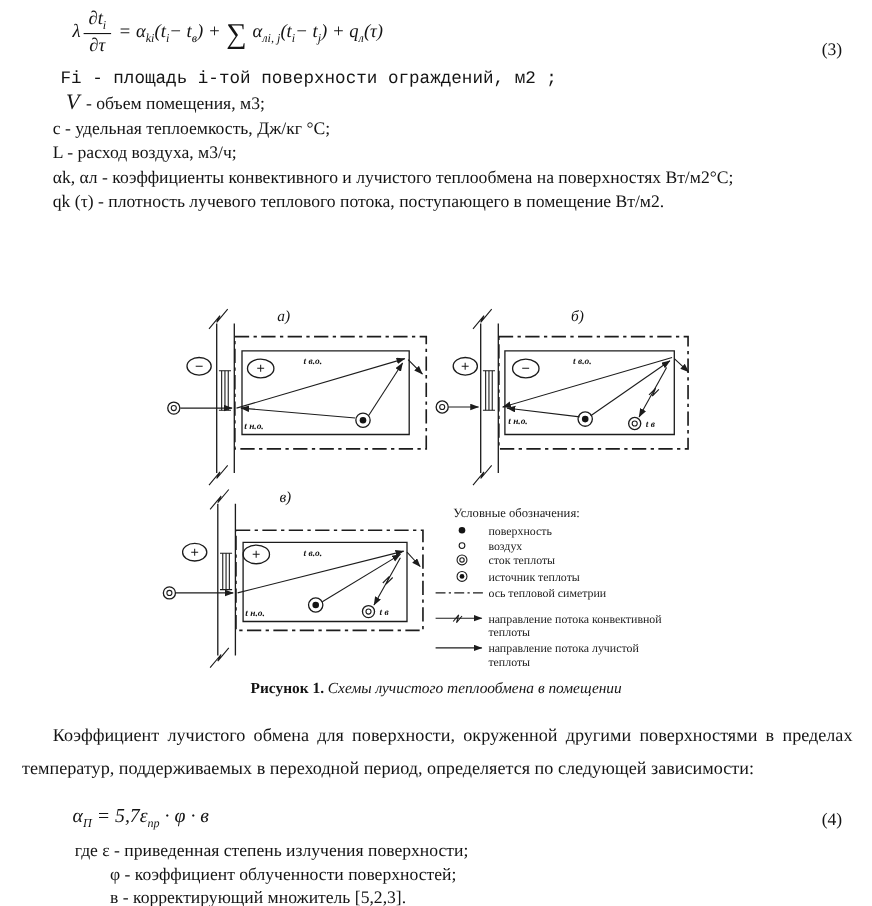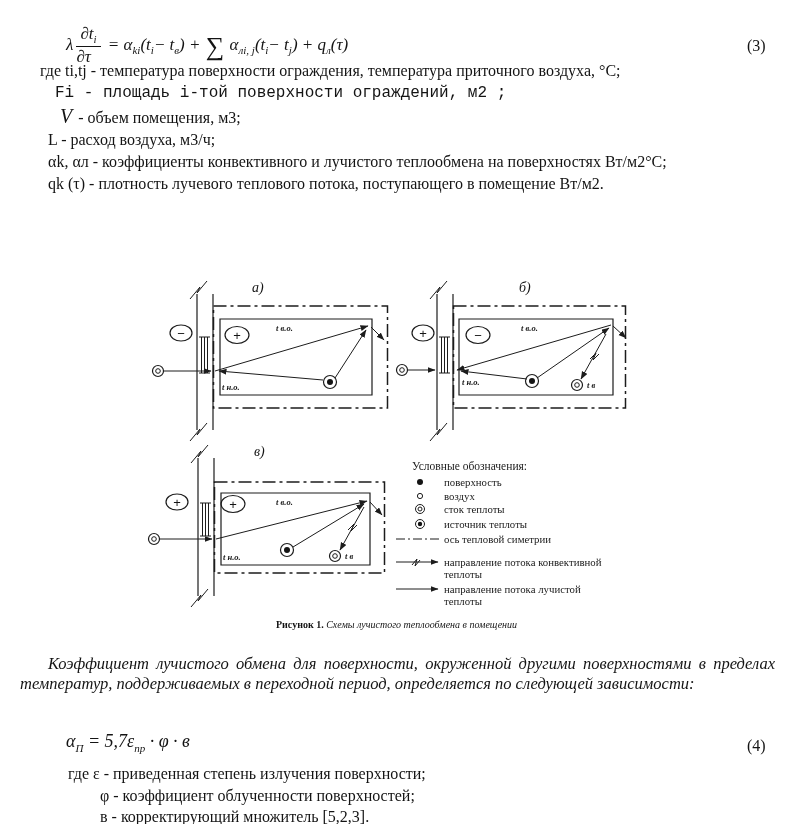--- a/index.html
+++ b/index.html
@@ -5,21 +5,21 @@
   html,body { margin:0; padding:0; background:#e8e8e8; }
   .page {
     position:relative; width:793px; height:824px; margin:0 auto;
     background:#ffffff; overflow:hidden;
     font-family:"Liberation Serif", serif; color:#141414;
   }
   
   .eq { position:absolute; font-style:italic; font-size:17px; white-space:nowrap; }
   .eq3-wrap { left:66px; top:8px; }
   .eq4-wrap { left:66px; top:731px; font-size:18px; }
-  .frac { display:inline-block; vertical-align:middle; margin:17px 3px; line-height:1.1; }
+  .frac { display:inline-block; vertical-align:middle; text-align:center; margin:0 3px; line-height:1.1; }
   .frac .fnum { display:block; border-bottom:1.2px solid #141414; padding:0 4px 1px 4px; }
   .frac .fden { display:block; padding-top:1px; }
   .eq sub { font-size:11px; font-style:italic; letter-spacing:0; }
   .sigma { font-style:normal; font-size:26px; vertical-align:-5px; padding:0 1px; }
   .eq-num { position:absolute; font-size:16px; font-style:normal; color:#141414; }
   .eq3-num { left:747px; top:37px; }
   .eq4-num { left:747px; top:737px; }
   
   .defs3 { position:absolute; left:40px; top:60px; width:745px; font-size:16px; line-height:22.3px; }
   .defs3 .ln { white-space:nowrap; }
@@ -35,43 +35,43 @@
   .dln { stroke:#1c1c1c; stroke-width:1.2; fill:none; }
   .dthin { stroke:#1c1c1c; stroke-width:1; fill:none; }
   .dashdot { stroke:#1c1c1c; stroke-width:1.5; fill:none; stroke-dasharray:13 4 3 4; }
   .dtext { font-family:"Liberation Serif", serif; font-size:8.5px; font-weight:bold; font-style:italic; fill:#141414; }
   .dlabel { font-family:"Liberation Serif", serif; font-size:14px; font-style:italic; fill:#141414; }
   .sign { font-family:"Liberation Sans", sans-serif; font-size:13px; fill:#141414; text-anchor:middle; font-style:normal; }
   .ltitle { font-family:"Liberation Serif", serif; font-size:11.5px; fill:#1a1a1a; }
   .ltext { font-family:"Liberation Serif", serif; font-size:10.8px; fill:#1a1a1a; }
   .filled { fill:#141414; stroke:none; }
   
-  .caption { position:absolute; left:0; top:619px; width:793px; text-align:center; font-size:10px; }
+  .caption { position:absolute; left:0; top:619px; width:793px; text-align:center; font-size:14px; }
   .cap-prefix { font-weight:bold; }
   .cap-text { font-style:italic; }
   .para { position:absolute; left:20px; top:654px; width:755px; font-size:16.5px;
-          line-height:20px; text-align:justify; text-indent:28px;font-style:italic; }
+          line-height:30px; text-align:justify; text-indent:28px; }
 </style>
 </head>
 <body>
 
 <div class="page">
 
   <div class="eq eq3-wrap">
     <span>λ</span><span class="frac"><span class="fnum"><span>∂t</span><sub>i</sub></span><span class="fden">∂τ</span></span>
     <span>= α</span><sub>ki</sub><span>(t</span><sub>i</sub><span>− t</span><sub>в</sub><span>) +</span>
     <span class="sigma">∑</span>
     <span>α</span><sub>лi, j</sub><span>(t</span><sub>i</sub><span>− t</span><sub>j</sub><span>) + q</span><sub>л</sub><span>(τ)</span>
   </div>
   <div class="eq-num eq3-num">(3)</div>
 
   <div class="defs3">
-    <div class="ln">где ti,tj - температура поверхности ограждения, температура приточного воздуха, °С;</div>
     <div class="ln ind-b">Fi - площадь i-той поверхности ограждений, м2 ;</div>
     <div class="ln ind-v"><span class="v-sym">V</span><span> - объем помещения, м3;</span></div>
+    <div class="ln ind-c">с - удельная теплоемкость, Дж/кг °С;</div>
     <div class="ln ind-c">L - расход воздуха, м3/ч;</div>
     <div class="ln ind-c">αk, αл - коэффициенты конвективного и лучистого теплообмена на поверхностях Вт/м2°С;</div>
     <div class="ln ind-c">qk (τ) - плотность лучевого теплового потока, поступающего в помещение Вт/м2.</div>
   </div>
 
   <svg class="fig-svg" width="793" height="335" viewBox="0 0 793 335">
     <defs>
       <marker id="arr" markerWidth="9" markerHeight="8" refX="7.5" refY="3" orient="auto" markerUnits="userSpaceOnUse">
         <path d="M0,0 L8,3 L0,6 z" fill="#1c1c1c"></path>
       </marker>

